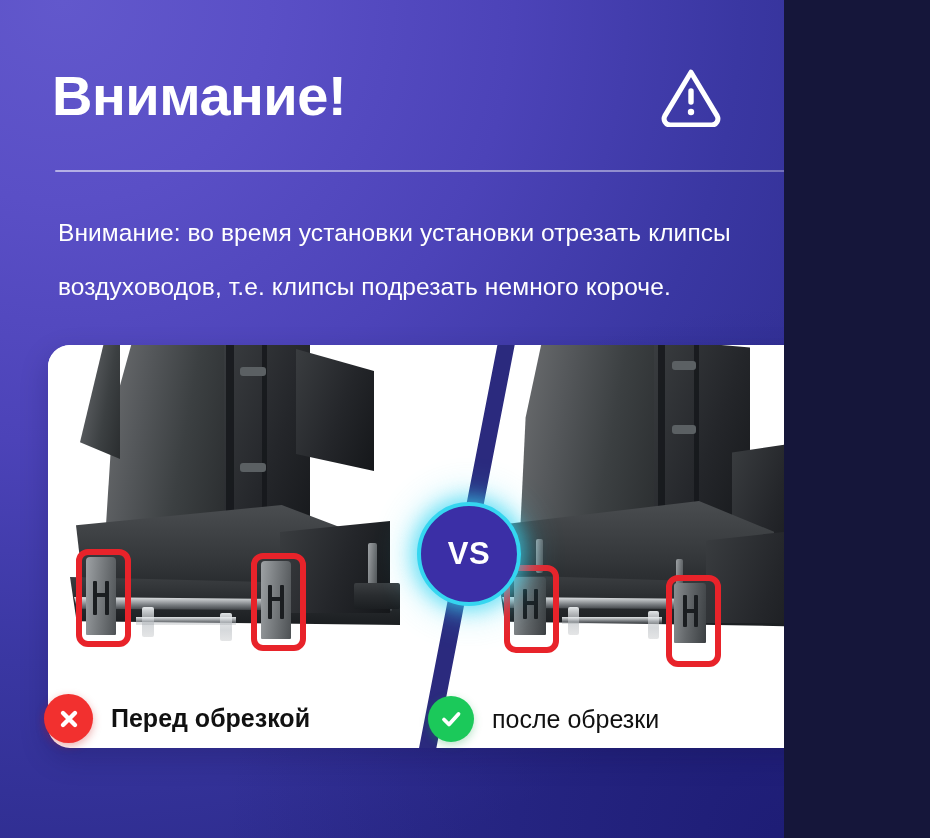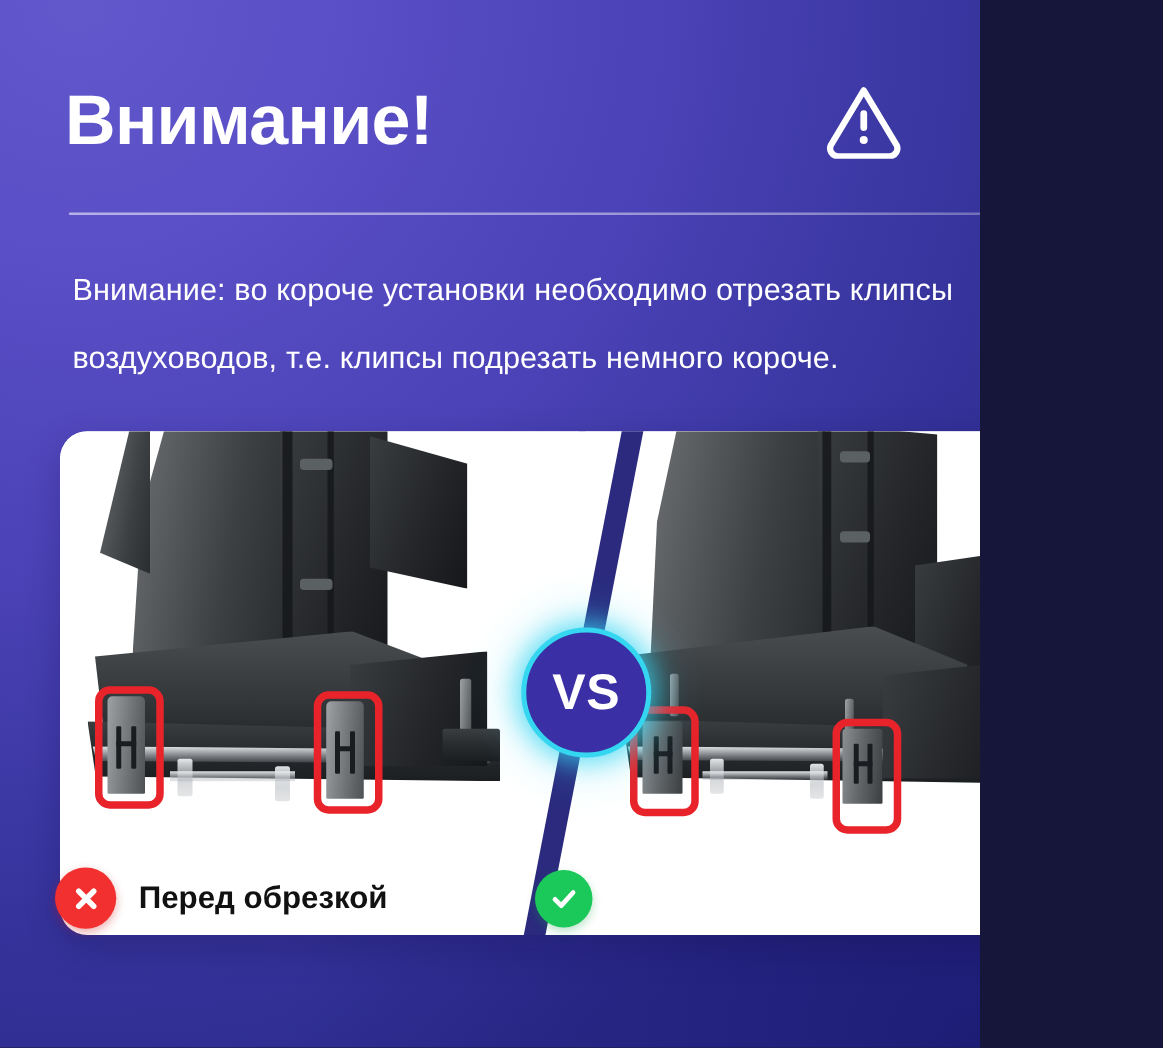--- a/index.html
+++ b/index.html
@@ -190,21 +190,21 @@
     background: #3b2fa6;
     border: 4px solid #35d6f0;
     box-shadow: 0 0 18px 4px rgba(56,214,242,0.65), 0 0 34px 10px rgba(56,214,242,0.30);
     display: flex;
     align-items: center;
     justify-content: center;
     z-index: 5;
   }
   .vs-badge span {
     color: #ffffff;
-    font-size: 40px;
+    font-size: 31px;
     font-weight: bold;
     letter-spacing: 0.5px;
   }
 
   
   .label-row {
     position: absolute;
     display: flex;
     align-items: center;
     gap: 18px;
@@ -242,21 +242,21 @@
     <div class="title">Внимание!</div>
     <svg class="warn-icon" viewBox="0 0 64 64">
       <path d="M32 7.5 L59 52.5 a6.5 6.5 0 0 1 -5.6 9.5 H10.6 A6.5 6.5 0 0 1 5 52.5 Z" fill="none" stroke="#ffffff" stroke-width="5.2" stroke-linejoin="round"></path>
       <rect x="29.2" y="24" width="5.6" height="17" rx="2.8" fill="#ffffff"></rect>
       <circle cx="32" cy="48.5" r="3.3" fill="#ffffff"></circle>
     </svg>
   </div>
 
   <div class="divider"></div>
 
-  <div class="intro">Внимание: во короче установки необходимо отрезать клипсы воздуховодов, т.е. клипсы подрезать немного короче.</div>
+  <div class="intro">Внимание: во время установки установки отрезать клипсы воздуховодов, т.е. клипсы подрезать немного короче.</div>
 
   <div class="card">
     <div class="card-inner">
 
       <div class="pane pane-left">
         <div class="photo">
 
           <div class="duct-main" style="left:58px; top:-6px; width:122px; height:186px; clip-path:polygon(22% 0,100% 0,100% 100%,0 100%,6% 38%);"></div>
           <div class="duct-main" style="left:32px; top:-6px; width:40px; height:120px; clip-path:polygon(62% 0,100% 0,100% 100%,0 86%);"></div>
           <div class="duct-dark" style="left:176px; top:-6px; width:86px; height:226px;"></div>
@@ -350,15 +350,16 @@
     </div>
     <div class="label-text bold">Перед обрезкой</div>
   </div>
 
   <div class="label-row label-right">
     <div class="badge-circle badge-check">
       <svg width="26" height="26" viewBox="0 0 26 26" aria-hidden="true">
         <path d="M6 13.5 L11 18.5 L20.5 8" fill="none" stroke="#ffffff" stroke-width="3.8" stroke-linecap="round" stroke-linejoin="round"></path>
       </svg>
     </div>
+    <div class="label-text">после обрезки</div>
   </div>
 
 </div>
 
 </body></html>

